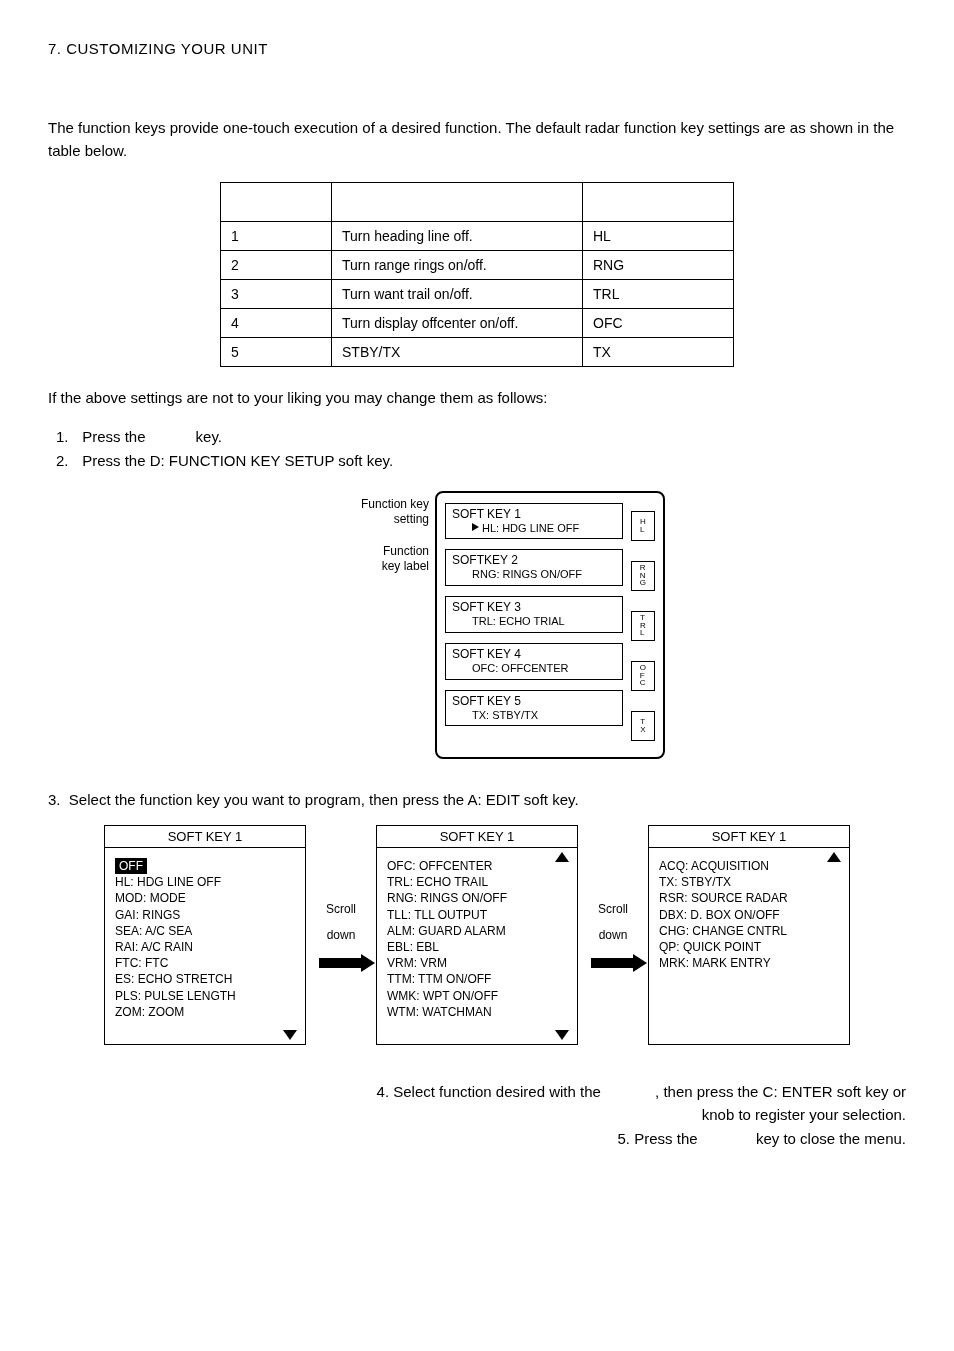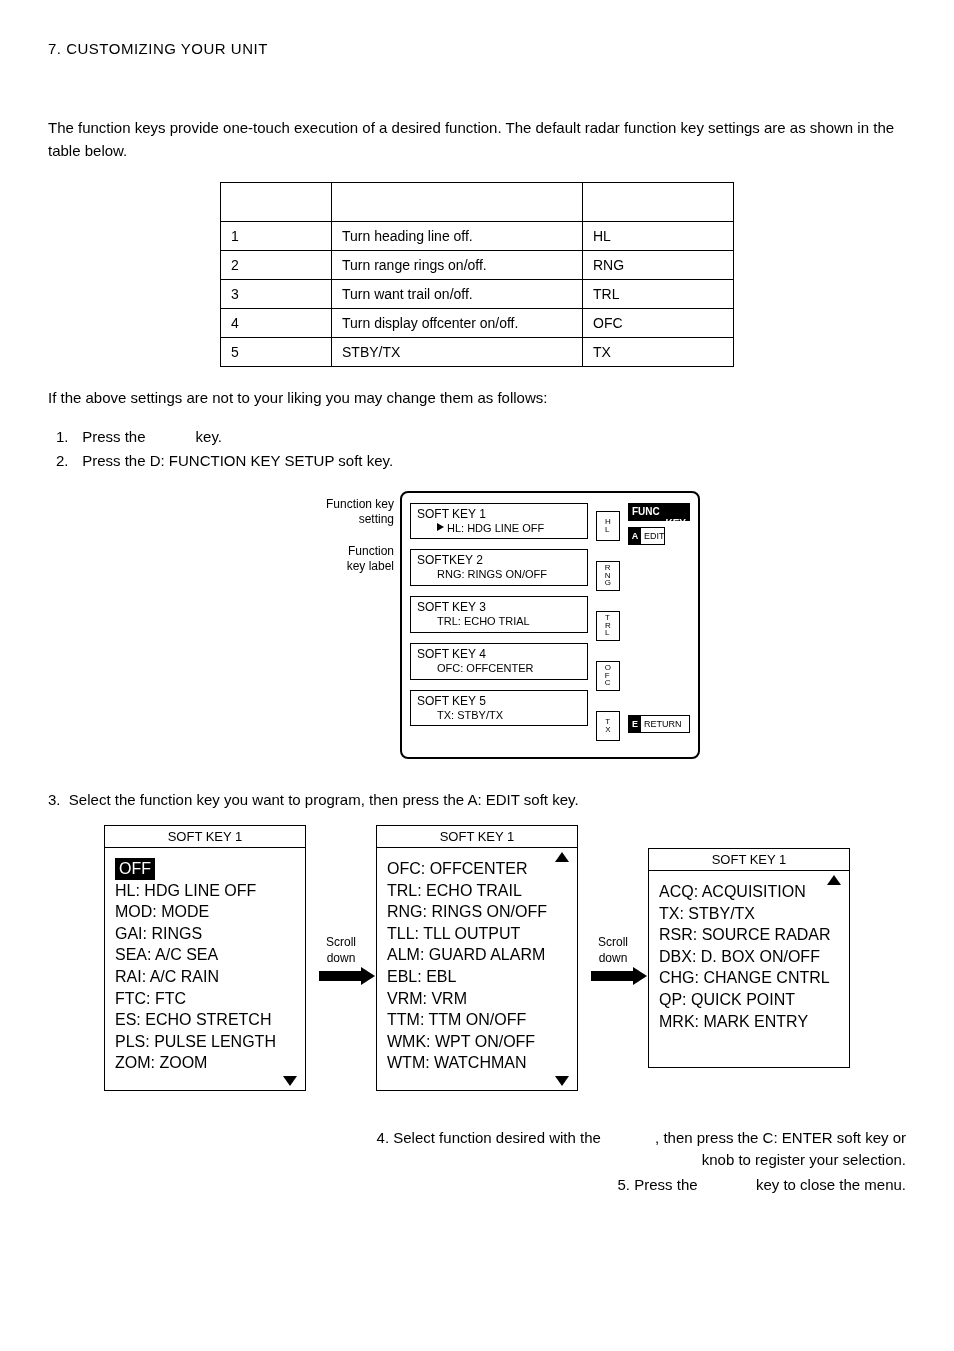--- a/index.html
+++ b/index.html
@@ -145,37 +145,37 @@
     border-bottom: 1px solid #000;
     text-align: center;
     padding: 3px 0;
     font-size: 13px;
   }
   .fig2-panel-body {
     padding: 10px 10px 16px 10px;
     min-height: 170px;
     position: relative;
     line-height: 1.35;
-    font-size: 16px;
+    font-size: 12px;
   }
   .fig2-off {
     background: #000; color: #fff;
     padding: 0 4px;
     display: inline-block;
   }
   .fig2-panel-body .tri-up {
     position: absolute; top: 4px; right: 8px;
     width:0;height:0;border-left:7px solid transparent;border-right:7px solid transparent;border-bottom:10px solid #000;
   }
   .fig2-panel-body .tri-down {
     position: absolute; bottom: 4px; right: 8px;
     width:0;height:0;border-left:7px solid transparent;border-right:7px solid transparent;border-top:10px solid #000;
   }
   .fig2-scroll {
-    display: flex; flex-direction: column; align-items: center; gap:2px;
+    display: flex; flex-direction: column; align-items: center; gap:12px;
     width: 58px;
   }
   .fig2-arrow {
     width: 44px; height: 10px; background:#000;
     position: relative; margin-top:4px;
   }
   .fig2-arrow::after {
     content:"";
     position:absolute; right:-12px; top:-4px;
     width:0;height:0;border-top:9px solid transparent;border-bottom:9px solid transparent;border-left:14px solid #000;
@@ -268,37 +268,20 @@
           <div class="mi-sub">TX: STBY/TX</div>
         </div>
       </div>
     <div class="fig1-badges-col" id="fig1-badges-col">
         <div class="fig1-badge">H<br>L</div>
         <div class="fig1-badge">R<br>N<br>G</div>
         <div class="fig1-badge">T<br>R<br>L</div>
         <div class="fig1-badge">O<br>F<br>C</div>
         <div class="fig1-badge">T<br>X</div>
       </div>
-    <div class="fig1-softkeys-col">
-      <div>
-        <div class="fig1-softkey-top">
-          <span>FUNC</span><br>
-          <span class="right">KEY</span>
-        </div>
-        <div style="height:6px;"></div>
-        <div class="fig1-softkey">
-          <div class="letter">A</div>
-          <div class="lab">EDIT</div>
-        </div>
-      </div>
-      <div class="fig1-softkey">
-        <div class="letter">E</div>
-        <div class="lab">RETURN</div>
-      </div>
-    </div>
   </div>
 </div>
 
 <p class="step3">
   <span class="idx">3.</span>&nbsp;&nbsp;<span>Select the function key you want to program, then press the A: EDIT soft key.</span>
 </p>
 
 <div class="fig2" id="fig2">
     <div class="fig2-panel">
       <div class="fig2-panel-title">SOFT KEY 1</div>

